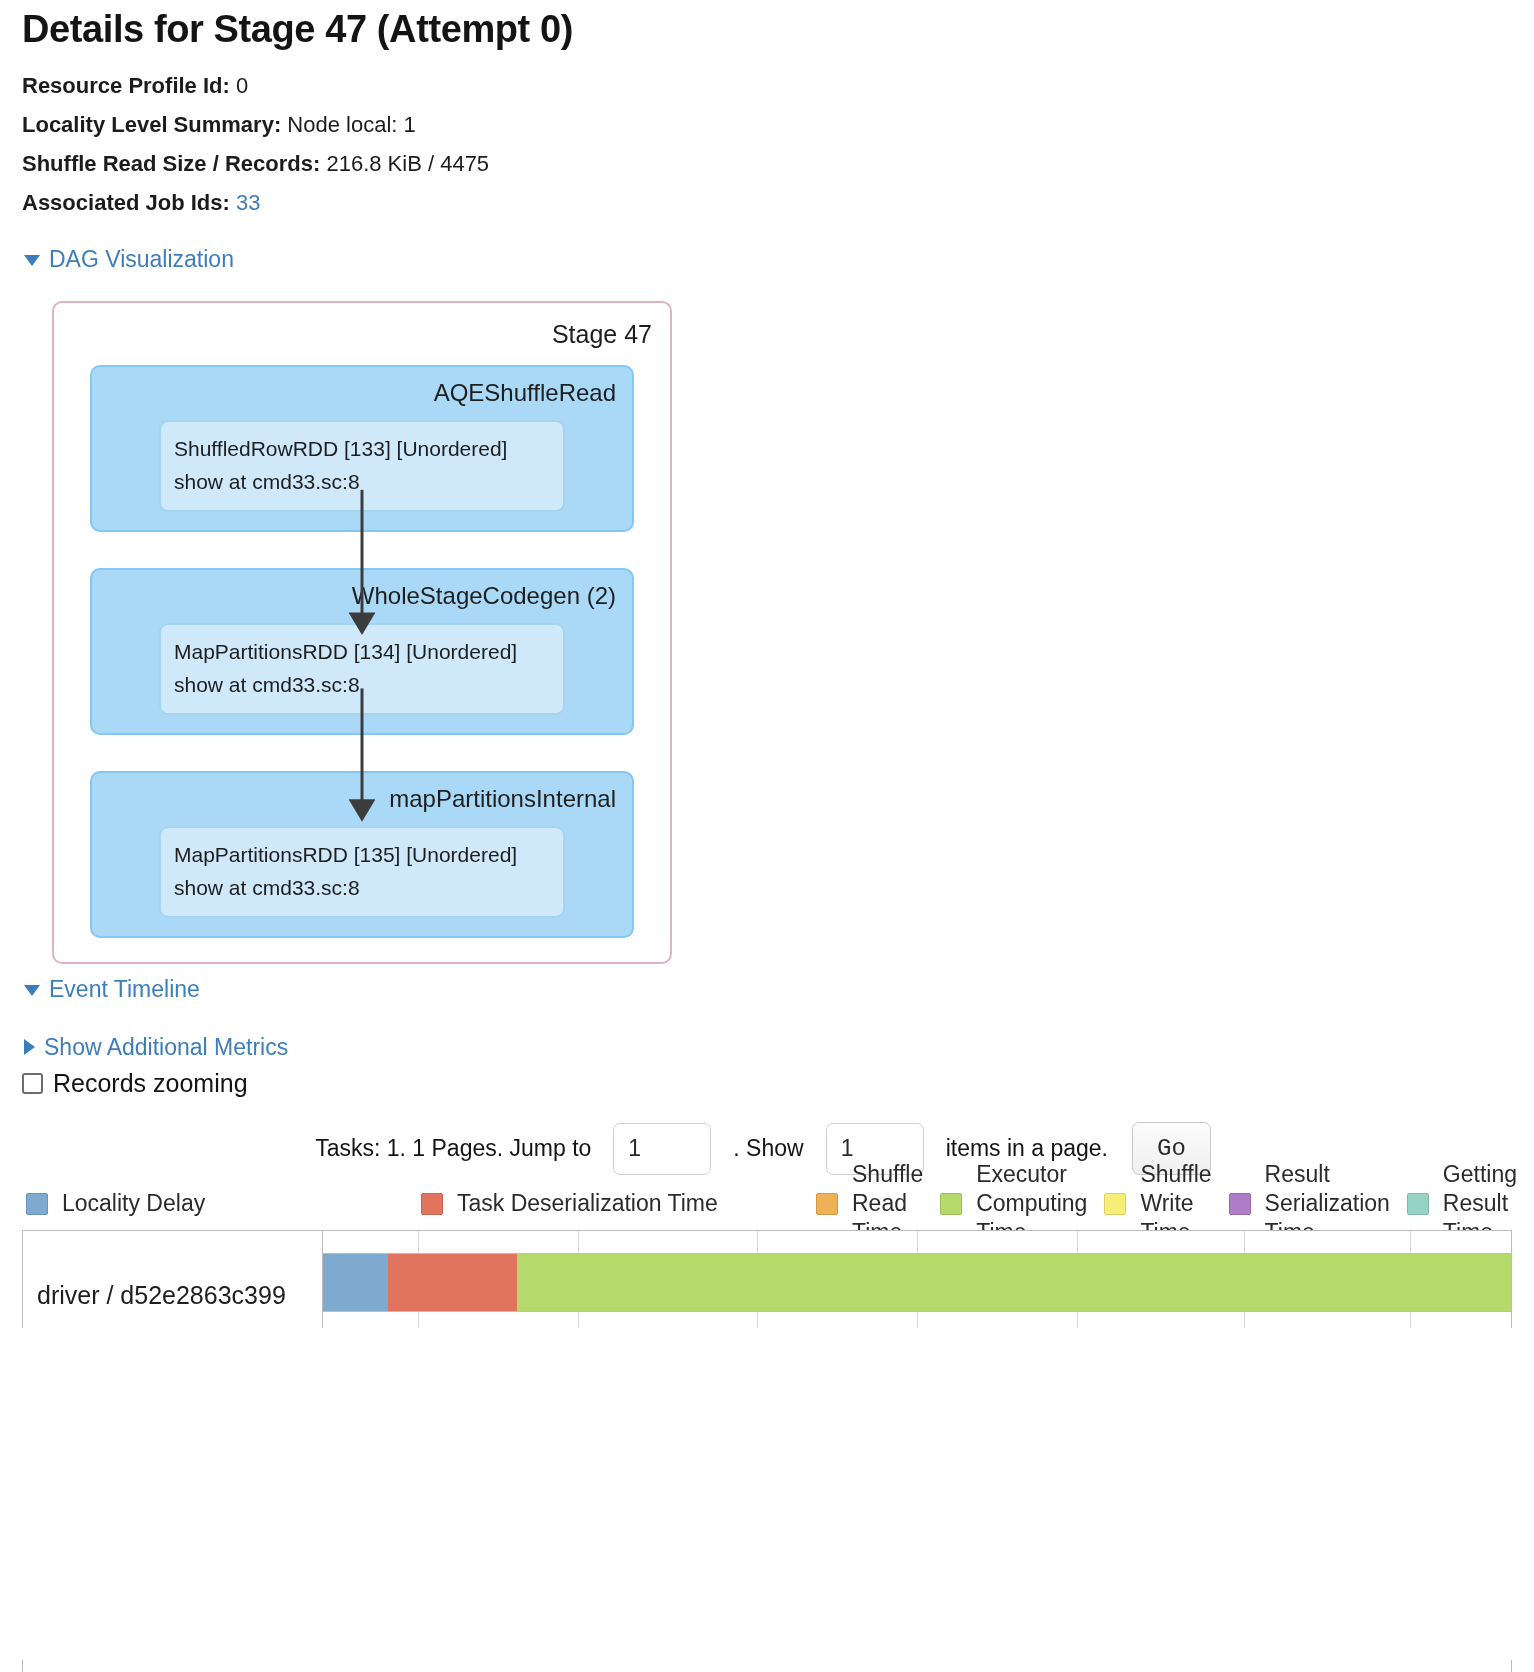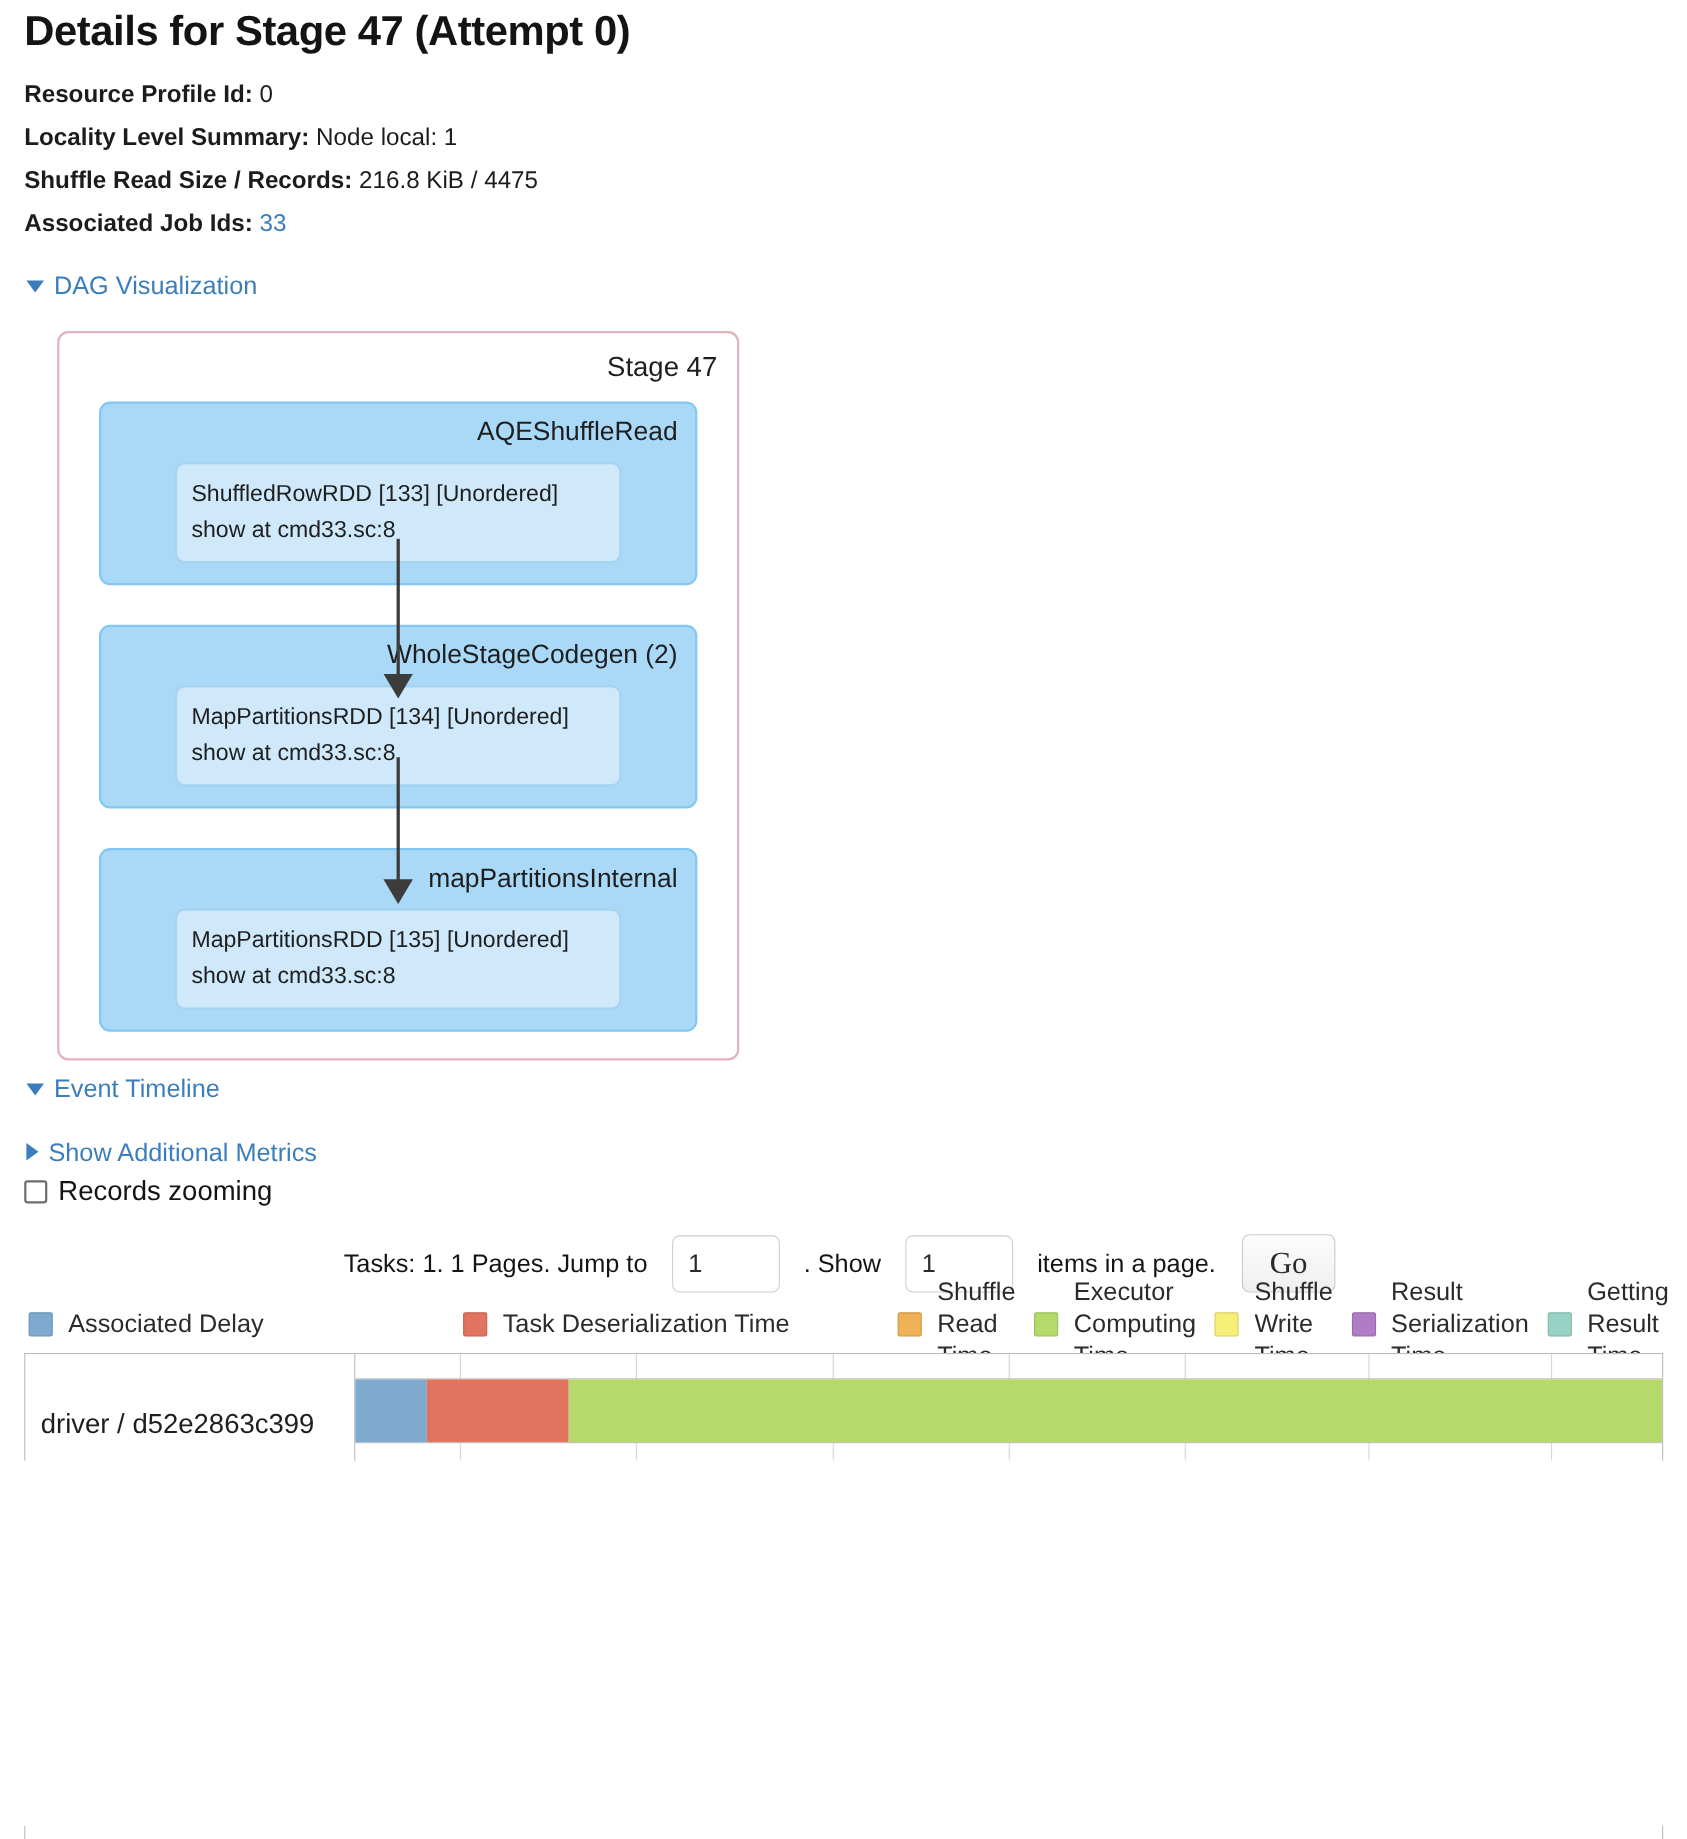--- a/index.html
+++ b/index.html
@@ -188,22 +188,22 @@
     box-sizing: border-box;
     outline: none;
   }
   .go-btn {
     margin-left: 12px;
     height: 53px;
     padding: 0 24px;
     border: 1px solid #c9c9c9;
     border-radius: 7px;
     background: linear-gradient(#fcfcfc, #efefef);
-    font-family: Liberation Serif, serif;
-    font-size: 28px;
+    font-family: Liberation Mono, monospace;
+    font-size: 24px;
     color: #2a2a2a;
     cursor: pointer;
   }
 
   
   .legend {
     margin-top: 14px;
     padding-left: 26px;
     display: grid;
     grid-template-columns: 395px 395px auto;
@@ -389,21 +389,21 @@
     <input type="text" value="1" style="">
     <span class="txt">. Show</span>
     <input type="text" value="1" style="">
     <span class="txt">items in a page.</span>
     <button class="go-btn">Go</button>
   </div>
 
   <div class="legend">
     <div class="legend-item">
       <span class="swatch" style="background:#7eaad0;border:1px solid #6a94b8"></span>
-      <span>Associated Delay</span>
+      <span>Locality Delay</span>
     </div>
     <div class="legend-item">
       <span class="swatch" style="background:#e1745f;border:1px solid #c46350"></span>
       <span>Task Deserialization Time</span>
     </div>
     <div class="legend-item">
       <span class="swatch" style="background:#eeb155;border:1px solid #d09a48"></span>
       <span>Shuffle Read Time</span>
     </div>
 

